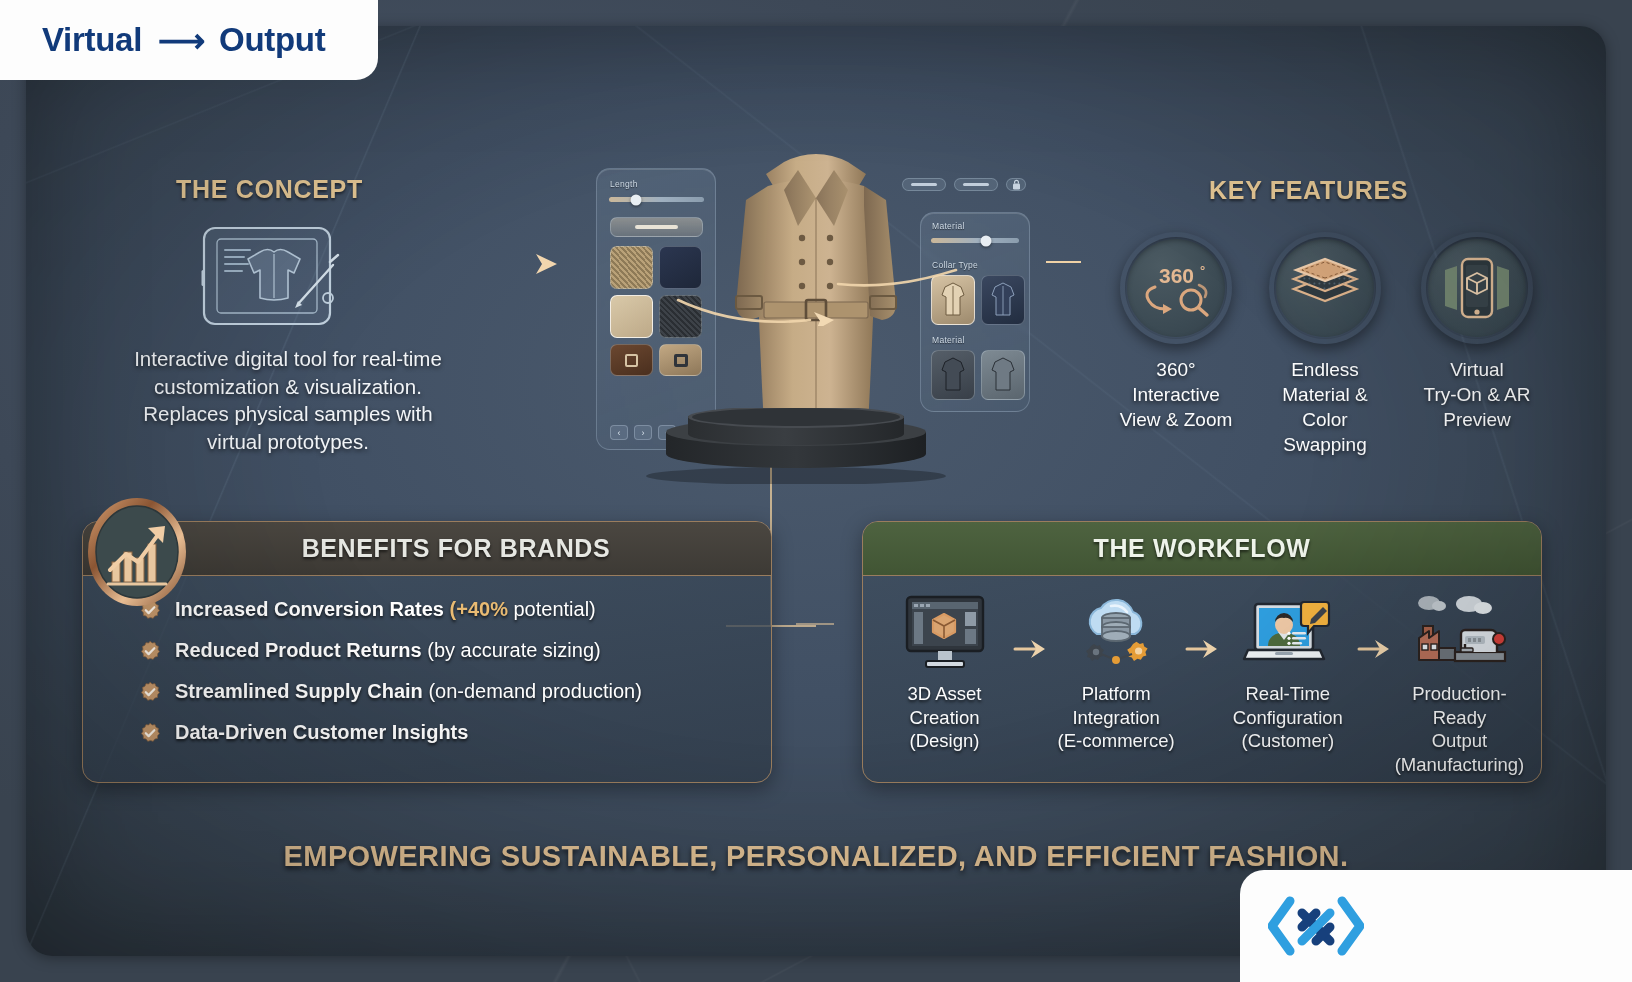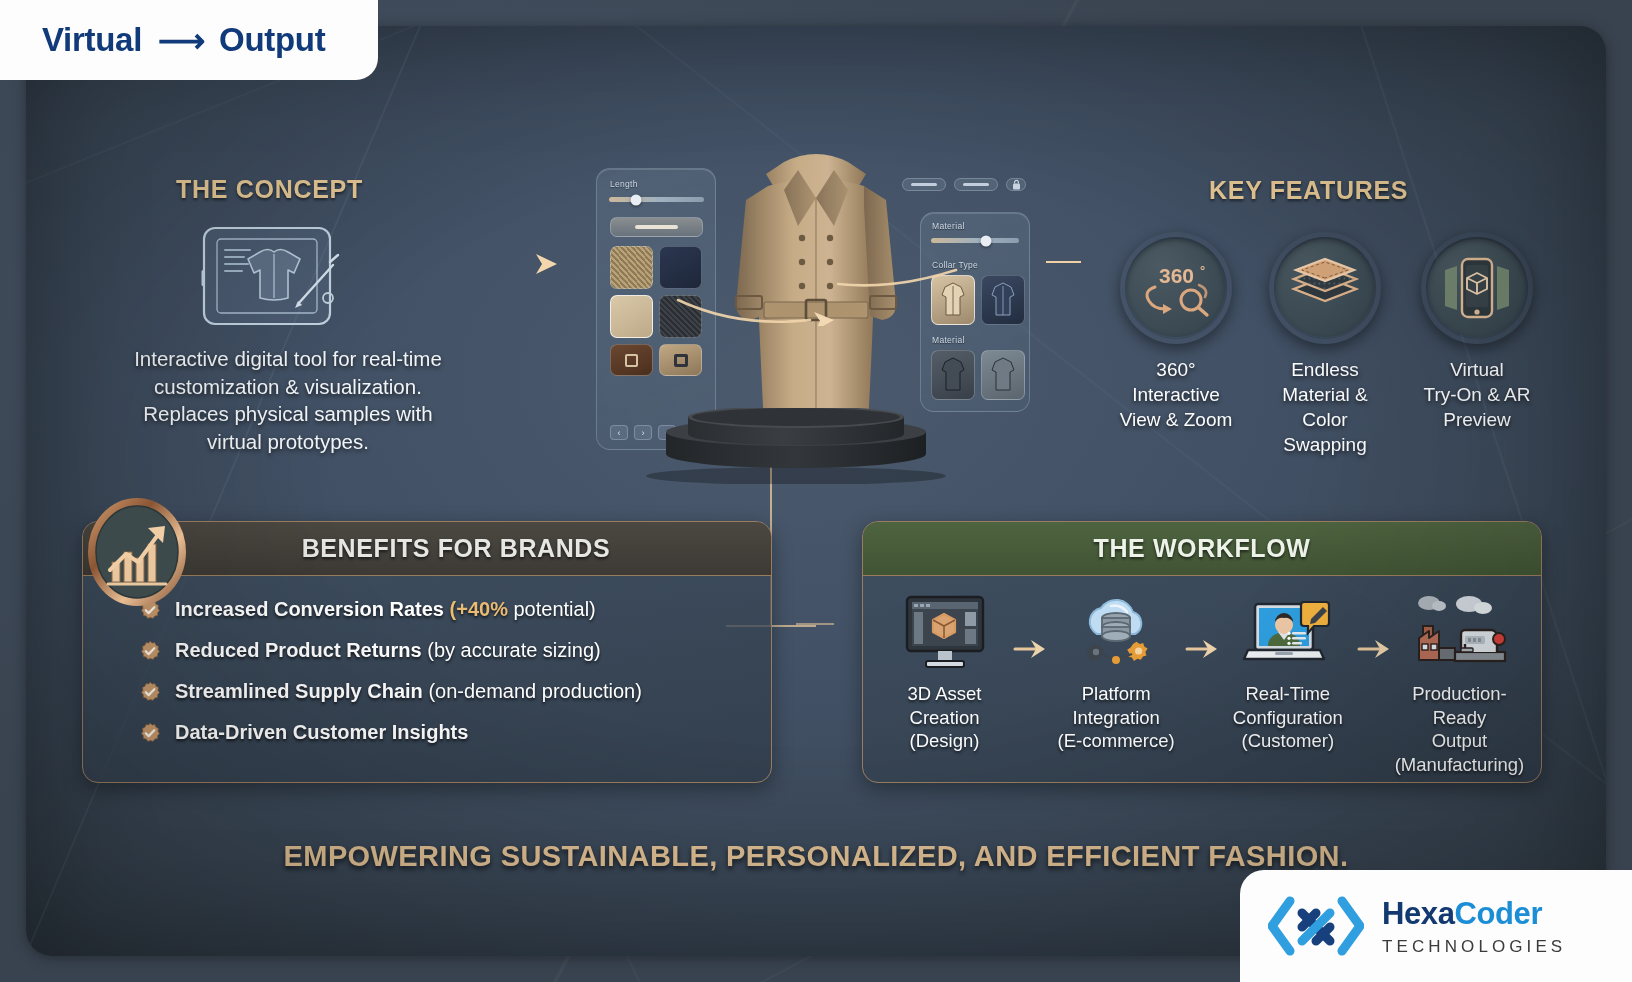--- a/index.html
+++ b/index.html
@@ -826,18 +826,14 @@
     <svg width="96" height="70" viewBox="0 0 96 70">
       <path d="M22 10 L4 35 L22 60" fill="none" stroke="#2f9fe0" stroke-width="9" stroke-linecap="round" stroke-linejoin="round"></path>
       <path d="M74 10 L92 35 L74 60" fill="none" stroke="#2f9fe0" stroke-width="9" stroke-linecap="round" stroke-linejoin="round"></path>
       <g stroke-linecap="round" stroke-width="9" fill="none">
         <line x1="34" y1="22" x2="62" y2="50" stroke="#17407c"></line>
         <line x1="62" y1="22" x2="34" y2="50" stroke="#2f9fe0"></line>
         <line x1="34" y1="36" x2="48" y2="22" stroke="#17407c"></line>
         <line x1="48" y1="50" x2="62" y2="36" stroke="#17407c"></line>
       </g>
     </svg>
-    <div class="ft-text">
-      <div class="ft-name"><span class="a">Hexa</span><span class="b">Coder</span></div>
-      <div class="ft-sub">TECHNOLOGIES</div>
-    </div>
   </div>
 </div>
 
 </body></html>

